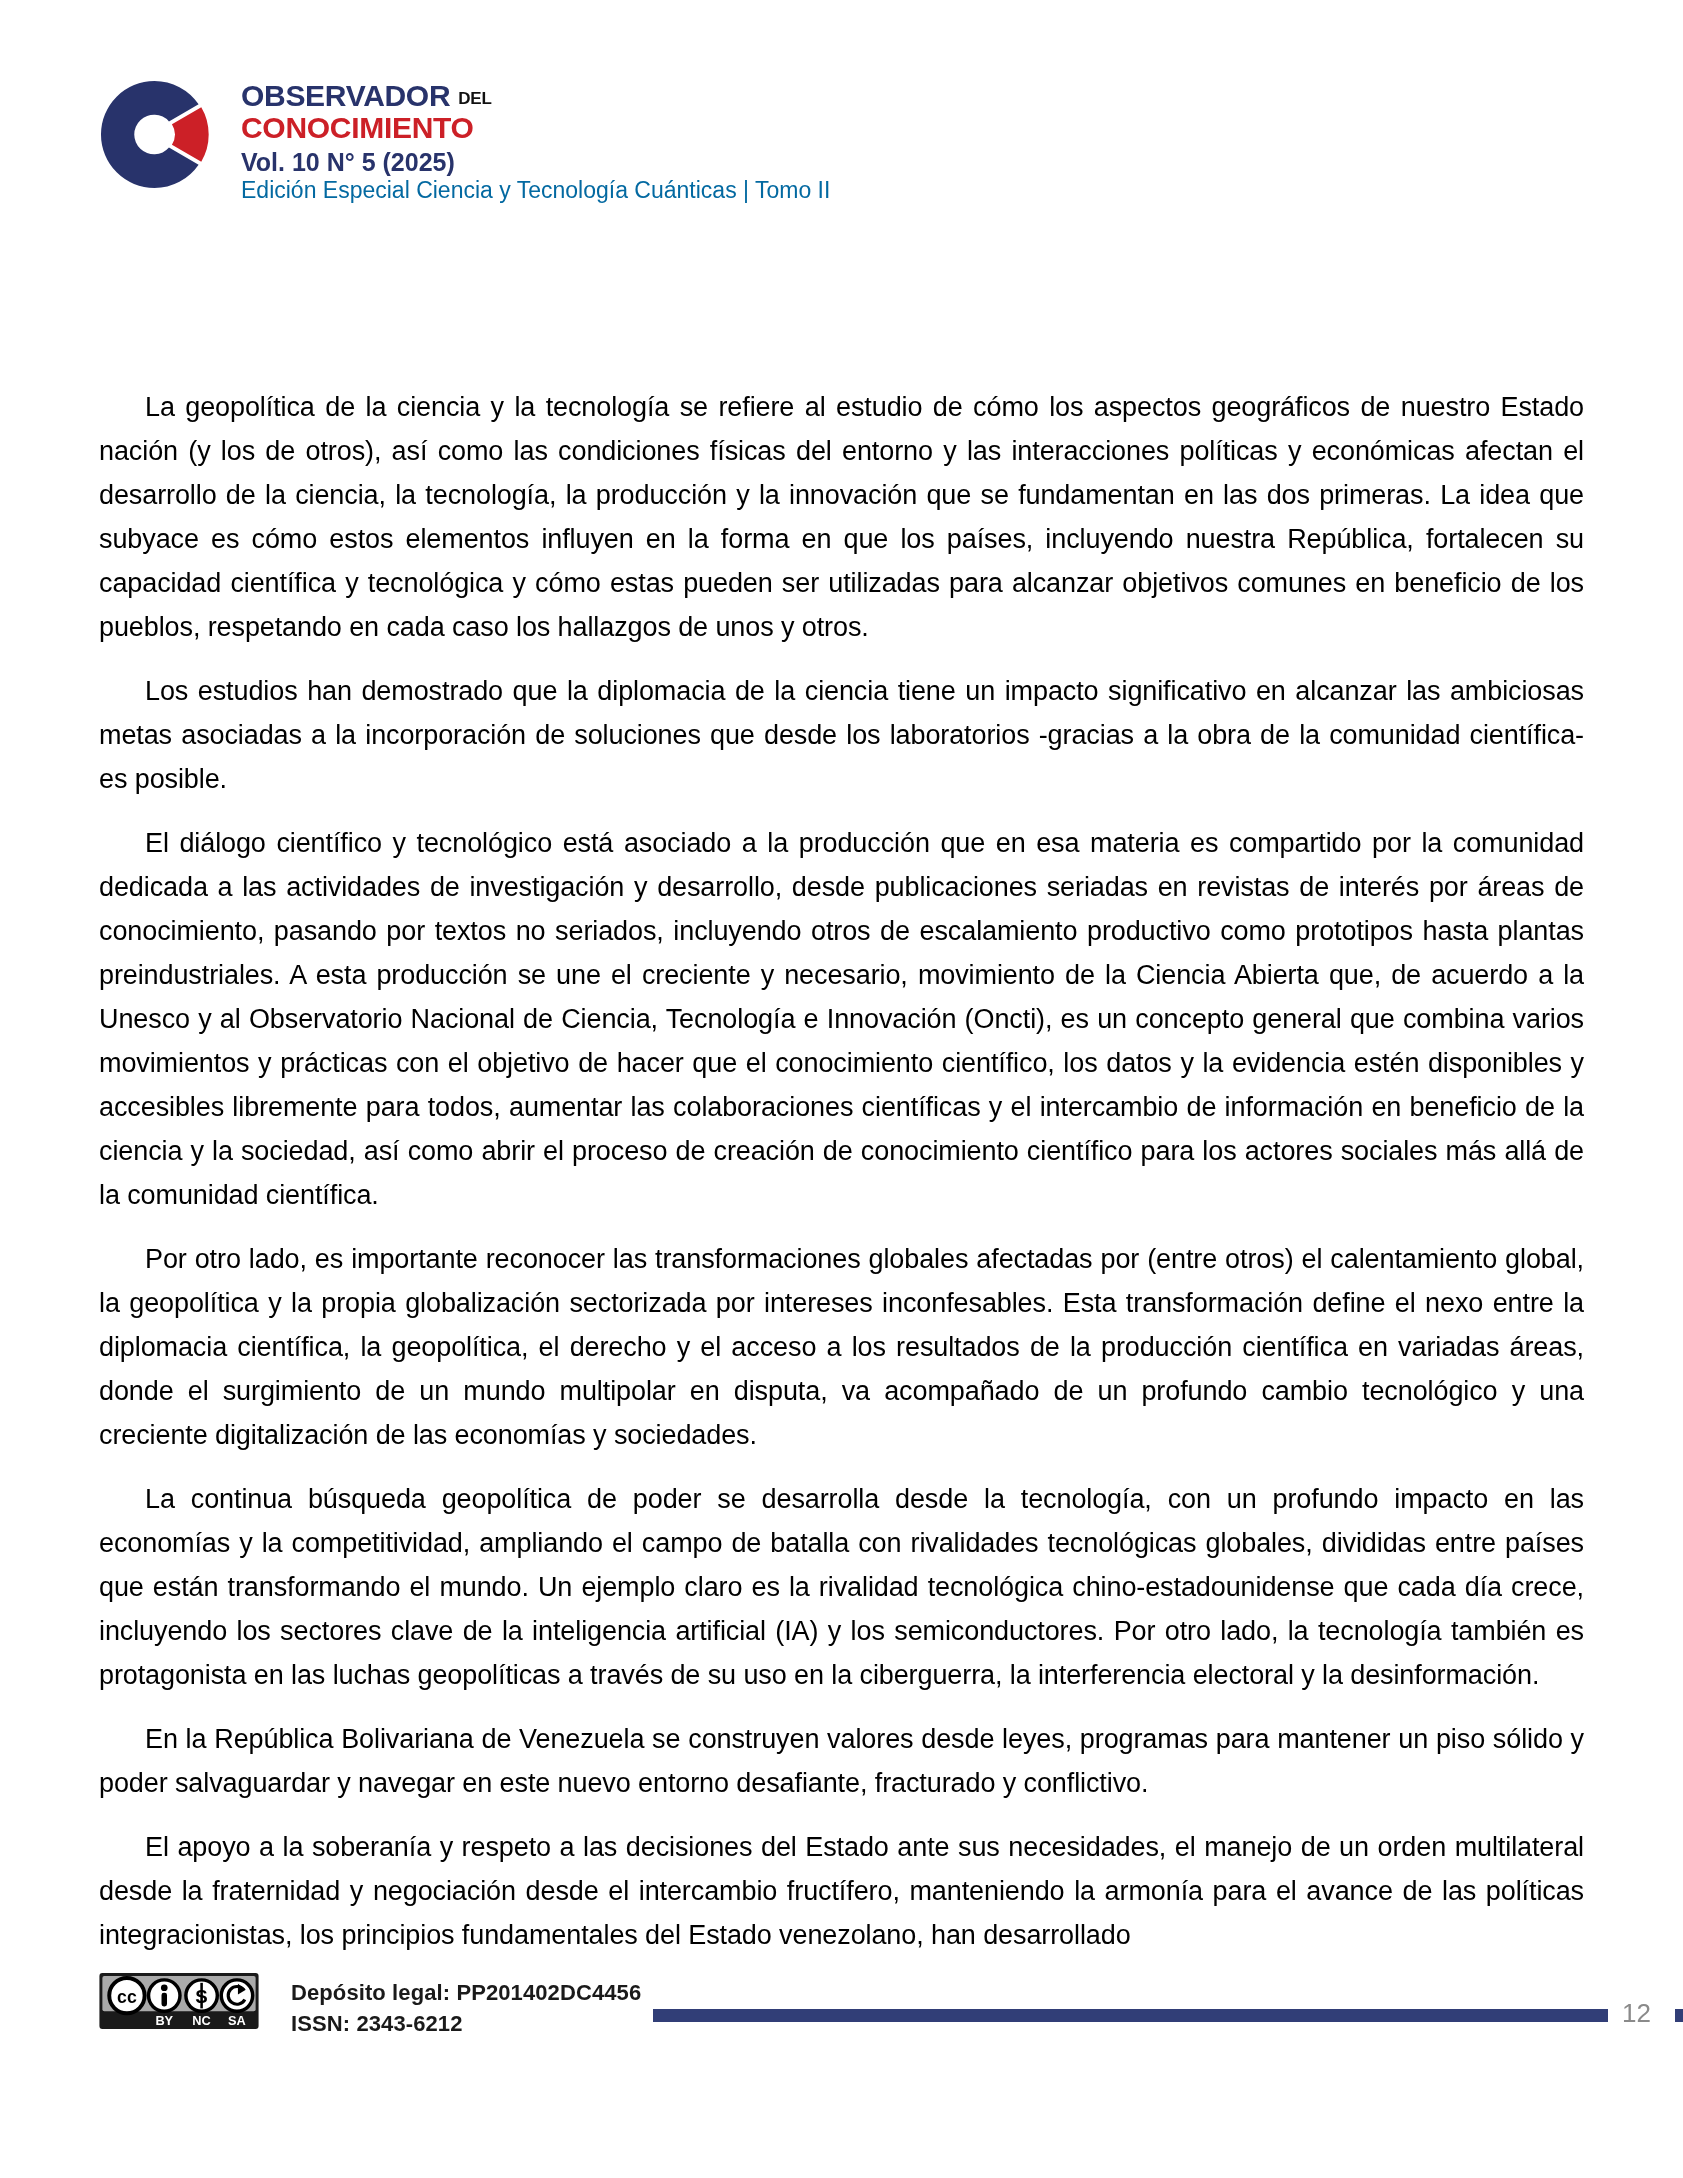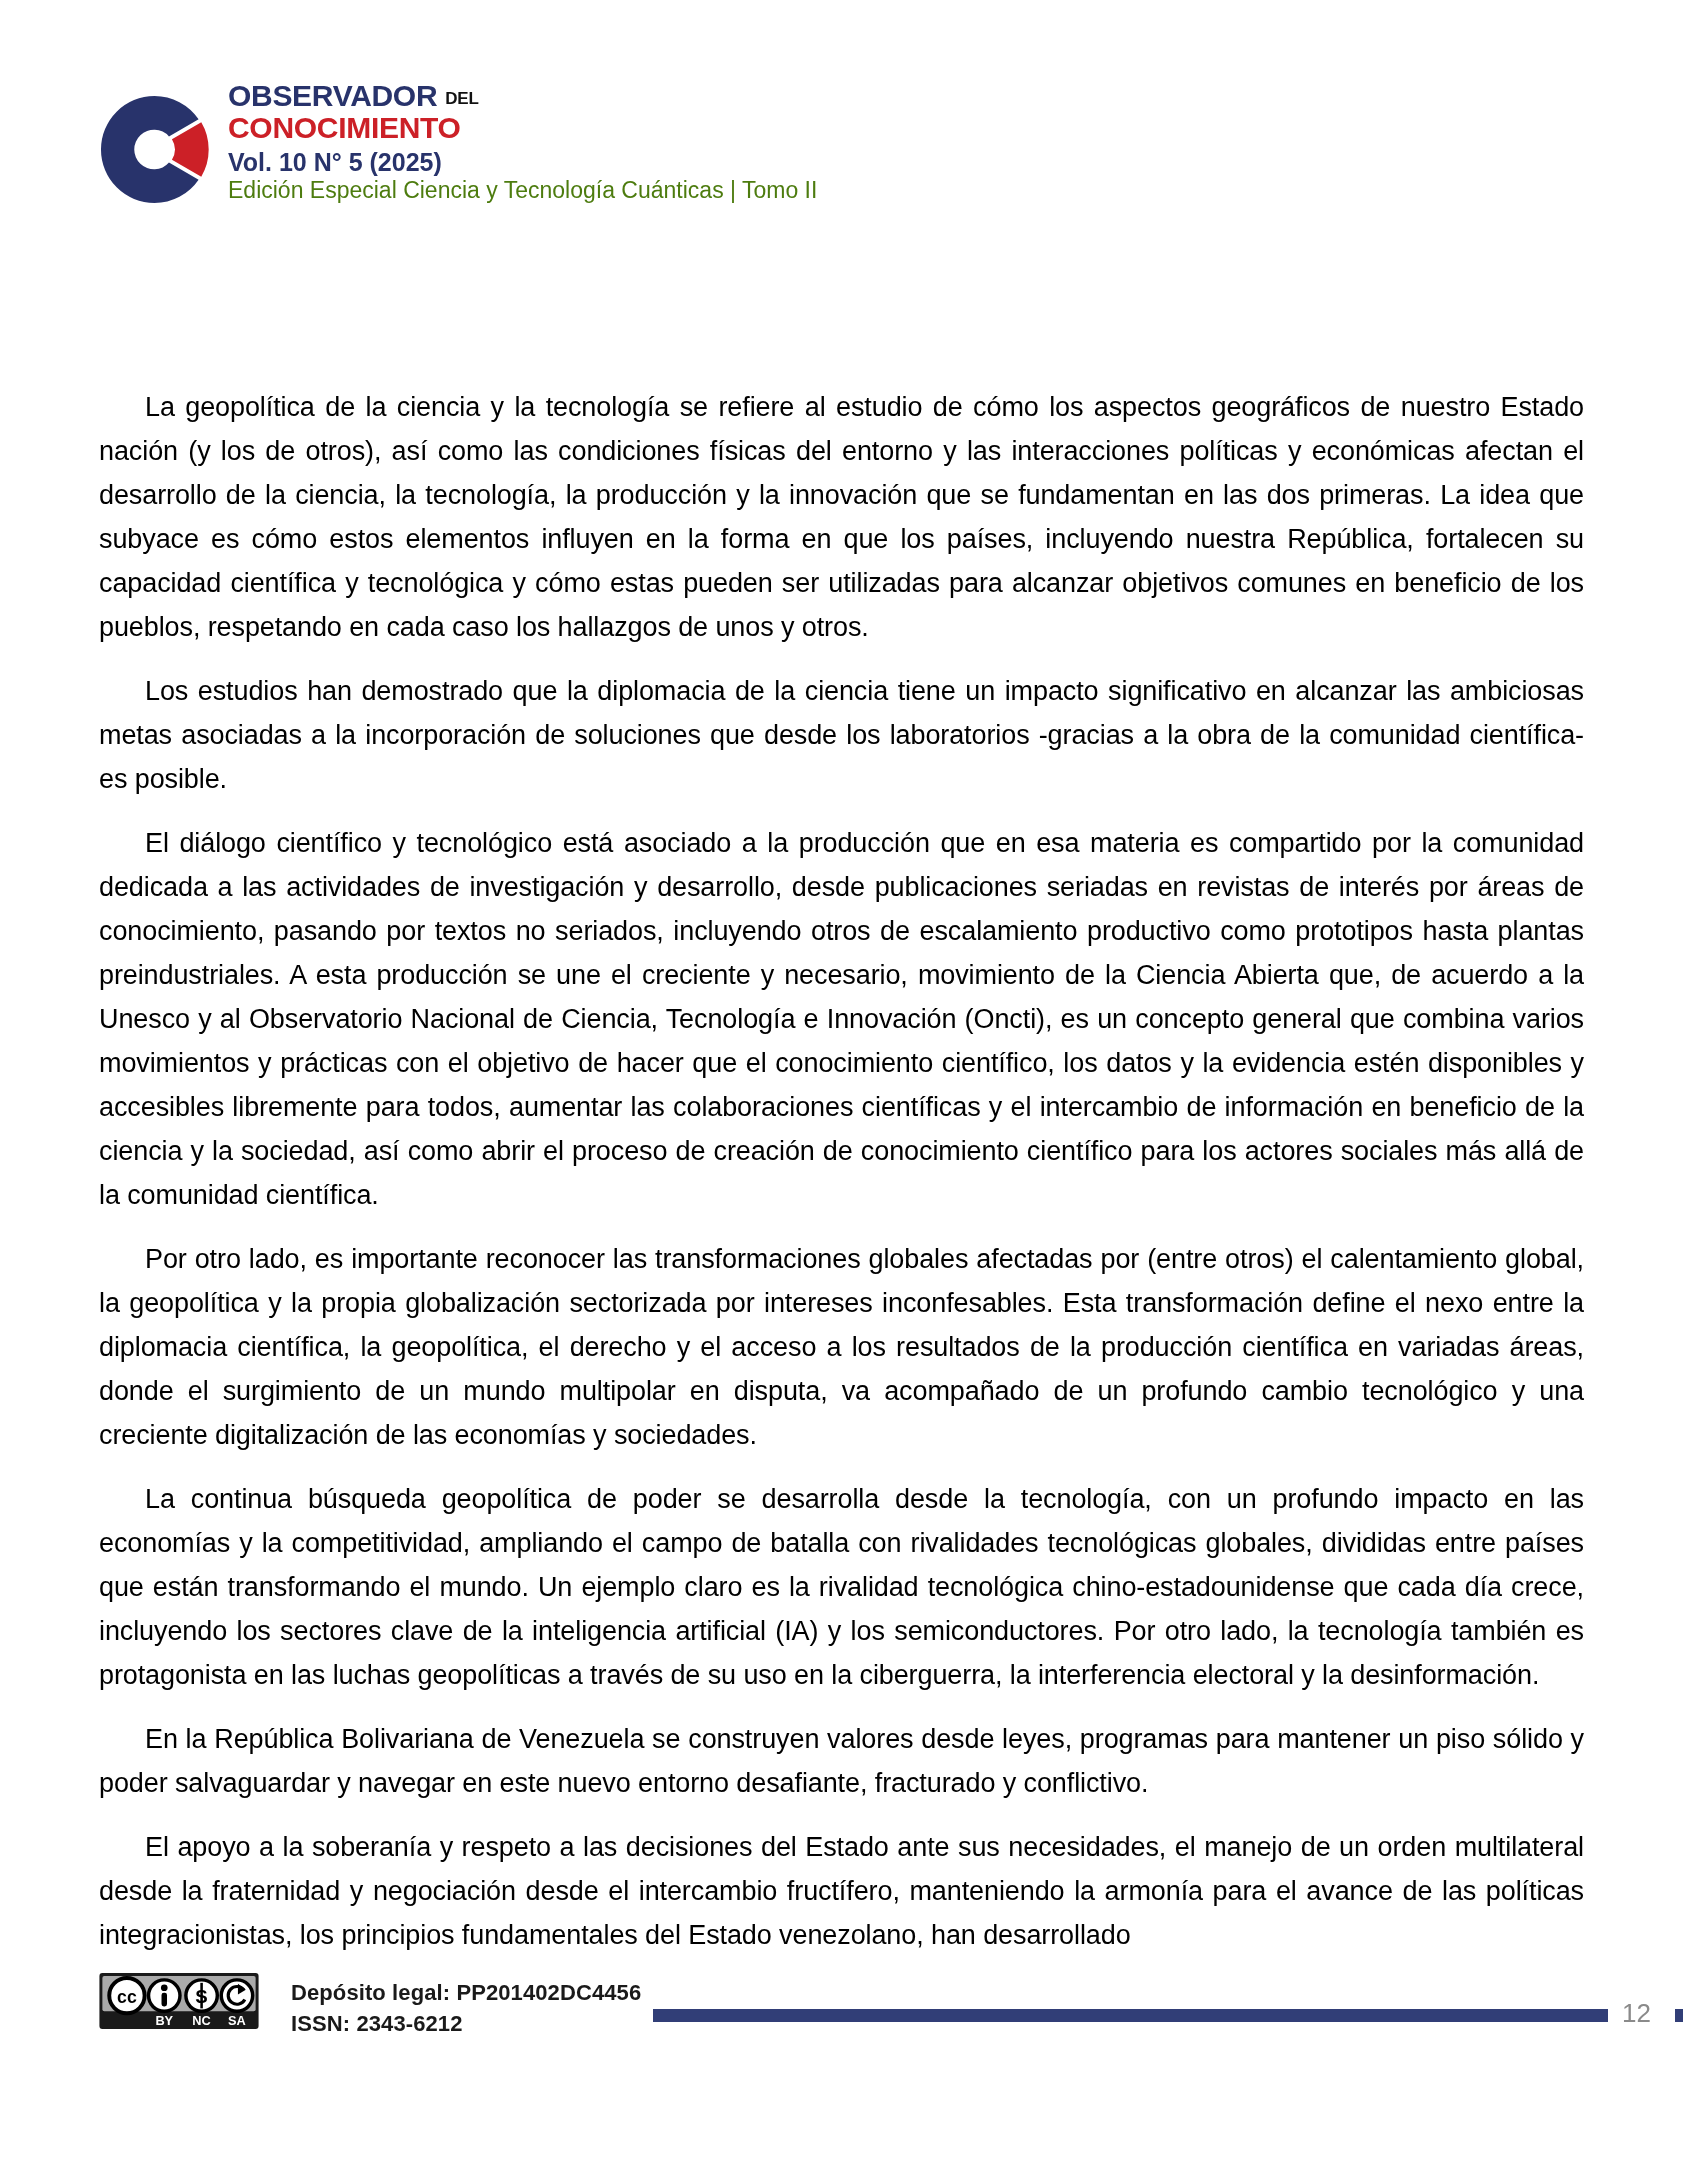--- a/index.html
+++ b/index.html
@@ -22,22 +22,22 @@
     height: 2178px;
     box-sizing: border-box;
   }
 
   
   .masthead {
     position: absolute;
     left: 99px;
     top: 77px;
     display: flex;
-    align-items: flex-end;
-    gap: 18px;
+    align-items: flex-start;
+    gap: 31px;
   }
 
   .logo-mark {
     width: 111px;
     height: 111px;
     position: relative;
     flex: 0 0 auto;
     margin-top: 2px;
   }
   .logo-mark svg { display: block; }
@@ -80,21 +80,21 @@
   .brand-vol {
     font-size: 25px;
     font-weight: bold;
     color: #28336b;
     margin-top: 4px;
     line-height: 1.15;
   }
   .brand-edition {
     font-size: 23px;
     font-weight: normal;
-    color: #4d7c0f;
+    color: #0369a1;
     line-height: 1.2;
     margin-top: 1px;
   }
 
   
   .page-title {
     position: absolute;
     left: 97px;
     top: 249px;
     font-size: 73px;

